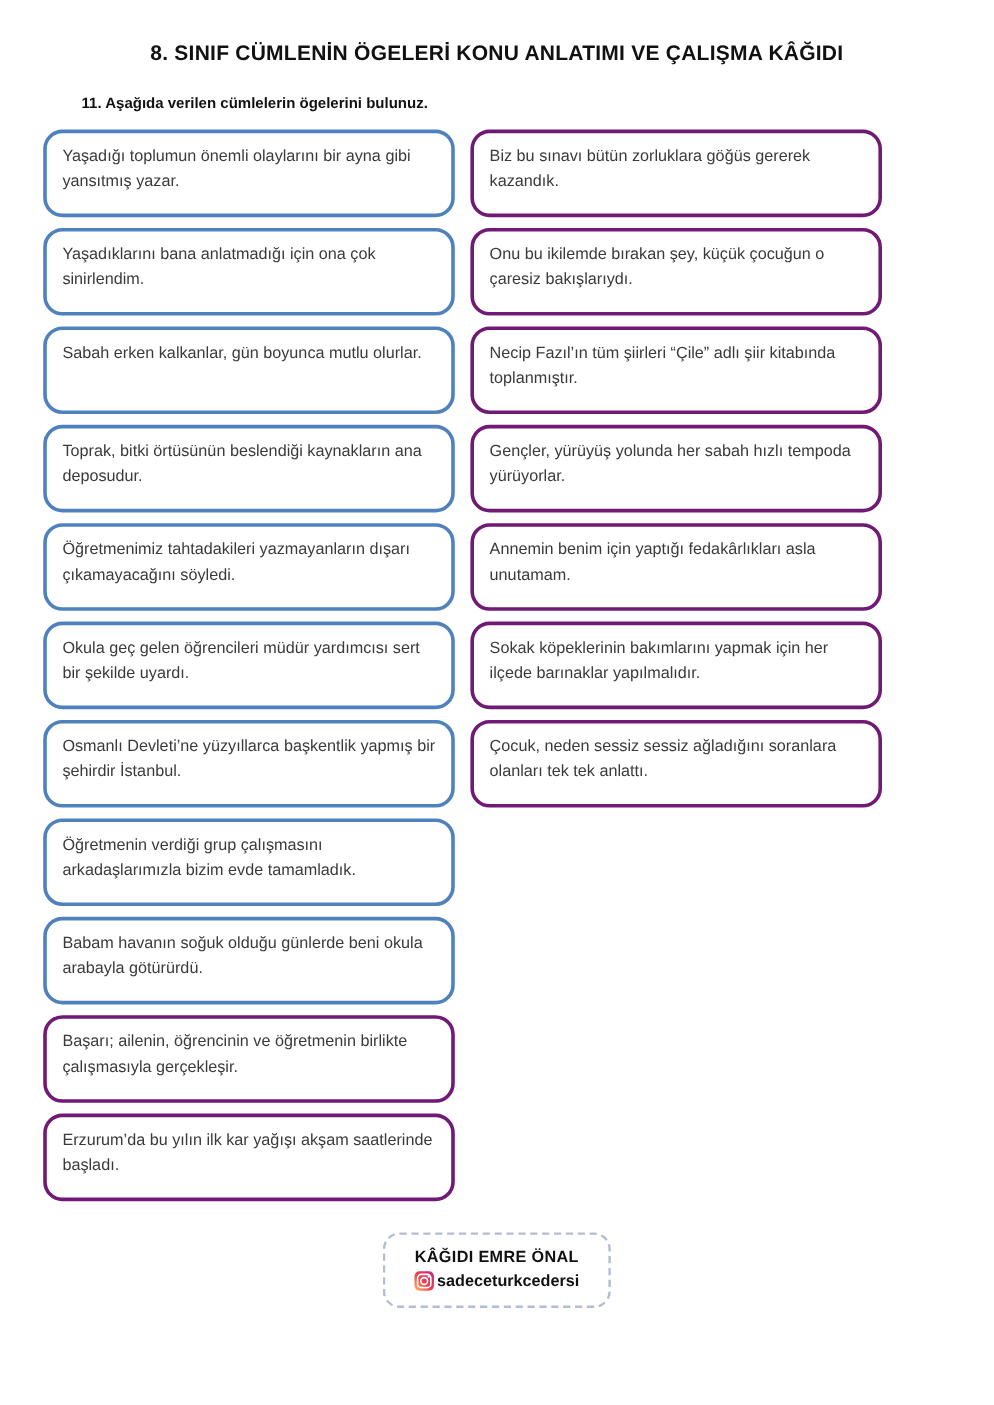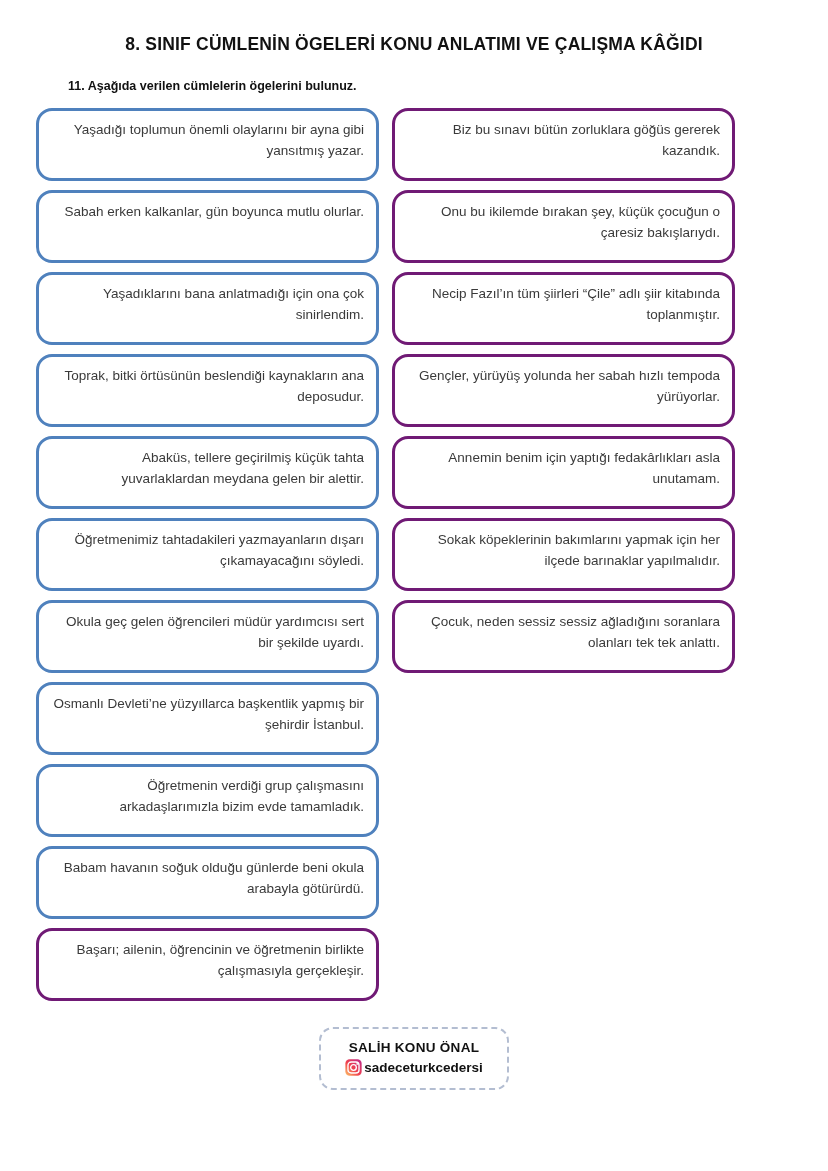--- a/index.html
+++ b/index.html
@@ -45,21 +45,20 @@
     background: #ffffff;
     border-radius: 16px;
     padding: 9px 12px 0 13px;
   }
   .box.blue { border: 3px solid #4f81bd; }
   .box.red  { border: 3px solid #701a75; }
   .box p {
     font-size: 13.5px;
     line-height: 1.52;
     color: #3a3a3a;
-    text-align: right;
   }
 
   .footer {
     margin-top: 26px;
     text-align: center;
   }
   .badge {
     display: inline-block;
     border: 2px dashed #b3bdd1;
     border-radius: 14px;
@@ -94,49 +93,49 @@
   <h1 class="title">8. SINIF CÜMLENİN ÖGELERİ KONU ANLATIMI VE ÇALIŞMA KÂĞIDI</h1>
 
   <div class="instruction">11. Aşağıda verilen cümlelerin ögelerini bulunuz.</div>
 
   <div class="grid">
 
     <div class="box blue">
         <p>Yaşadığı toplumun önemli olaylarını bir ayna gibi yansıtmış yazar.</p>
       </div>
     <div class="box blue">
+        <p>Yaşadıklarını bana anlatmadığı için ona çok sinirlendim.</p>
+      </div>
+    <div class="box blue">
         <p>Sabah erken kalkanlar, gün boyunca mutlu olurlar.</p>
       </div>
     <div class="box blue">
-        <p>Yaşadıklarını bana anlatmadığı için ona çok sinirlendim.</p>
-      </div>
-    <div class="box blue">
         <p>Toprak, bitki örtüsünün beslendiği kaynakların ana deposudur.</p>
-      </div>
-    <div class="box blue">
-        <p>Abaküs, tellere geçirilmiş küçük tahta yuvarlaklardan meydana gelen bir alettir.</p>
       </div>
     <div class="box blue">
         <p>Öğretmenimiz tahtadakileri yazmayanların dışarı çıkamayacağını söyledi.</p>
       </div>
     <div class="box blue">
         <p>Okula geç gelen öğrencileri müdür yardımcısı sert bir şekilde uyardı.</p>
       </div>
     <div class="box blue">
         <p>Osmanlı Devleti’ne yüzyıllarca başkentlik yapmış bir şehirdir İstanbul.</p>
       </div>
     <div class="box blue">
         <p>Öğretmenin verdiği grup çalışmasını arkadaşlarımızla bizim evde tamamladık.</p>
       </div>
     <div class="box blue">
         <p>Babam havanın soğuk olduğu günlerde beni okula arabayla götürürdü.</p>
       </div>
 
     <div class="box red">
         <p>Başarı; ailenin, öğrencinin ve öğretmenin birlikte çalışmasıyla gerçekleşir.</p>
+      </div>
+    <div class="box red">
+        <p>Erzurum’da bu yılın ilk kar yağışı akşam saatlerinde başladı.</p>
       </div>
     <div class="box red">
         <p>Biz bu sınavı bütün zorluklara göğüs gererek kazandık.</p>
       </div>
     <div class="box red">
         <p>Onu bu ikilemde bırakan şey, küçük çocuğun o çaresiz bakışlarıydı.</p>
       </div>
     <div class="box red">
         <p>Necip Fazıl’ın tüm şiirleri “Çile” adlı şiir kitabında toplanmıştır.</p>
       </div>
@@ -149,21 +148,21 @@
     <div class="box red">
         <p>Sokak köpeklerinin bakımlarını yapmak için her ilçede barınaklar yapılmalıdır.</p>
       </div>
     <div class="box red">
         <p>Çocuk, neden sessiz sessiz ağladığını soranlara olanları tek tek anlattı.</p>
       </div>
   </div>
 
   <div class="footer">
     <div class="badge">
-      <div class="name">SALİH KONU ÖNAL</div>
+      <div class="name">KÂĞIDI EMRE ÖNAL</div>
       <div class="handle-row">
         <span class="ig-icon">
           <svg viewBox="0 0 24 24" width="17" height="17" aria-hidden="true">
             <defs>
               <linearGradient id="igGrad" x1="0" y1="1" x2="1" y2="0">
                 <stop offset="0" stop-color="#fdc468"></stop>
                 <stop offset="0.45" stop-color="#f0414e"></stop>
                 <stop offset="1" stop-color="#bc2a8d"></stop>
               </linearGradient>
             </defs>

